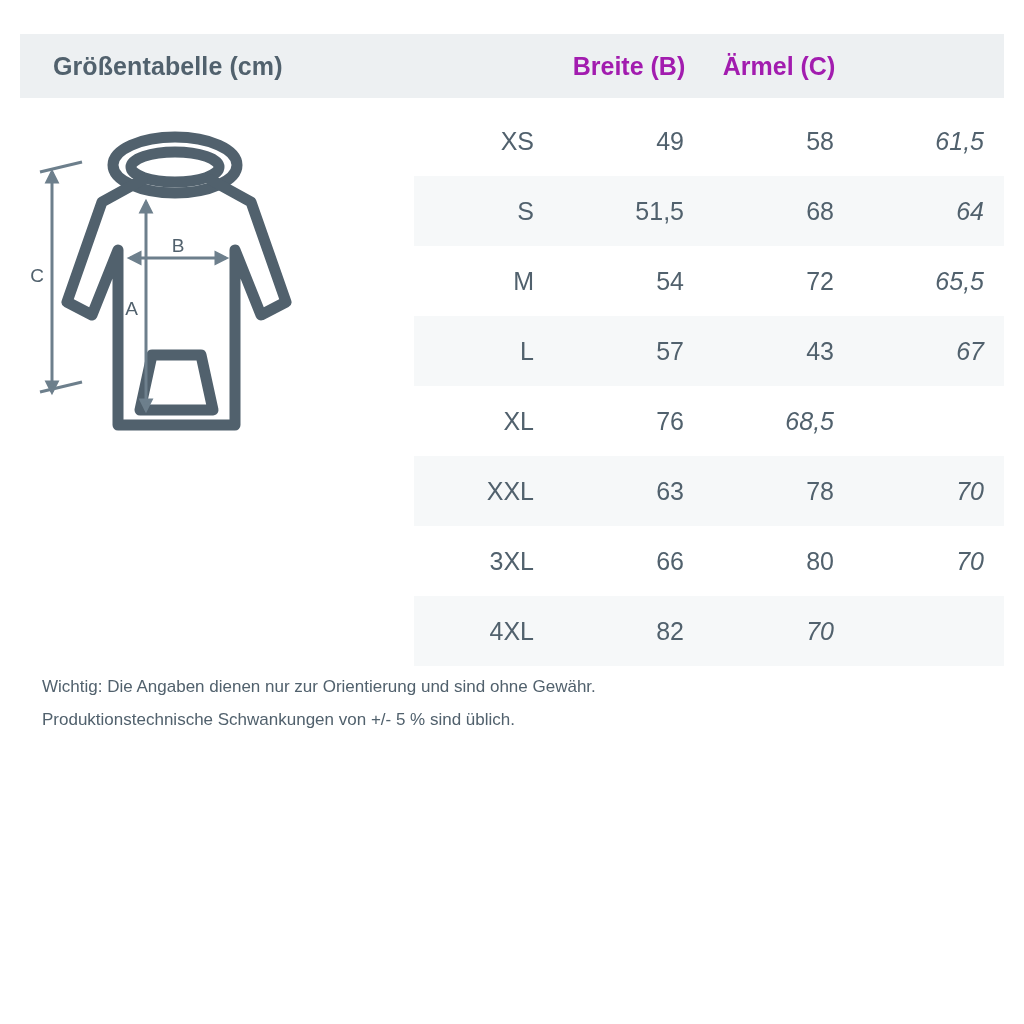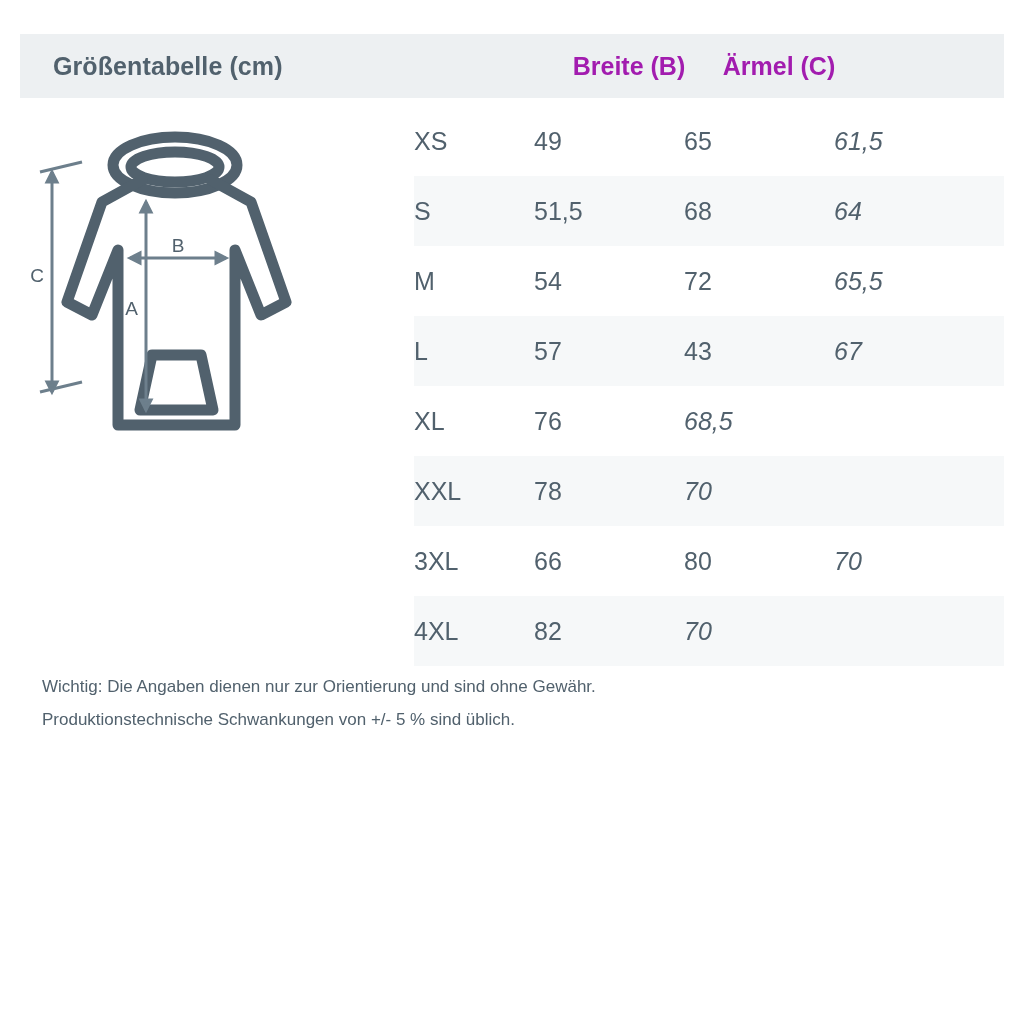--- a/index.html
+++ b/index.html
@@ -72,21 +72,21 @@
     align-items: center;
     height: 70px;
     background: #ffffff;
   }
   .row.alt {
     background: #f6f8f9;
   }
   .cell {
     font-size: 25px;
     color: #51616d;
-    text-align: left;
+    text-align: right;
     white-space: nowrap;
   }
   .cell.c-size  { width: 120px; }
   .cell.c-w     { width: 150px; }
   .cell.c-h     { width: 150px; }
   .cell.c-s     { width: 150px; font-style: italic; }
 
   
   .note {
     position: absolute;
@@ -121,21 +121,21 @@
       <div class="hc c-size"></div>
       <div class="hc c-w">Breite (B)</div>
       <div class="hc c-s">Ärmel (C)</div>
     </div>
   </div>
 
   <div class="table">
     <div class="row">
       <div class="cell c-size">XS</div>
       <div class="cell c-w">49</div>
-      <div class="cell c-h">65</div>
+      <div class="cell c-h">58</div>
       <div class="cell c-s">61,5</div>
     </div>
     <div class="row alt">
       <div class="cell c-size">S</div>
       <div class="cell c-w">51,5</div>
       <div class="cell c-h">68</div>
       <div class="cell c-s">64</div>
     </div>
     <div class="row">
       <div class="cell c-size">M</div>
@@ -149,20 +149,21 @@
       <div class="cell c-h">43</div>
       <div class="cell c-s">67</div>
     </div>
     <div class="row">
       <div class="cell c-size">XL</div>
       <div class="cell c-h">76</div>
       <div class="cell c-s">68,5</div>
     </div>
     <div class="row alt">
       <div class="cell c-size">XXL</div>
+      <div class="cell c-w">63</div>
       <div class="cell c-h">78</div>
       <div class="cell c-s">70</div>
     </div>
     <div class="row">
       <div class="cell c-size">3XL</div>
       <div class="cell c-w">66</div>
       <div class="cell c-h">80</div>
       <div class="cell c-s">70</div>
     </div>
     <div class="row alt">

